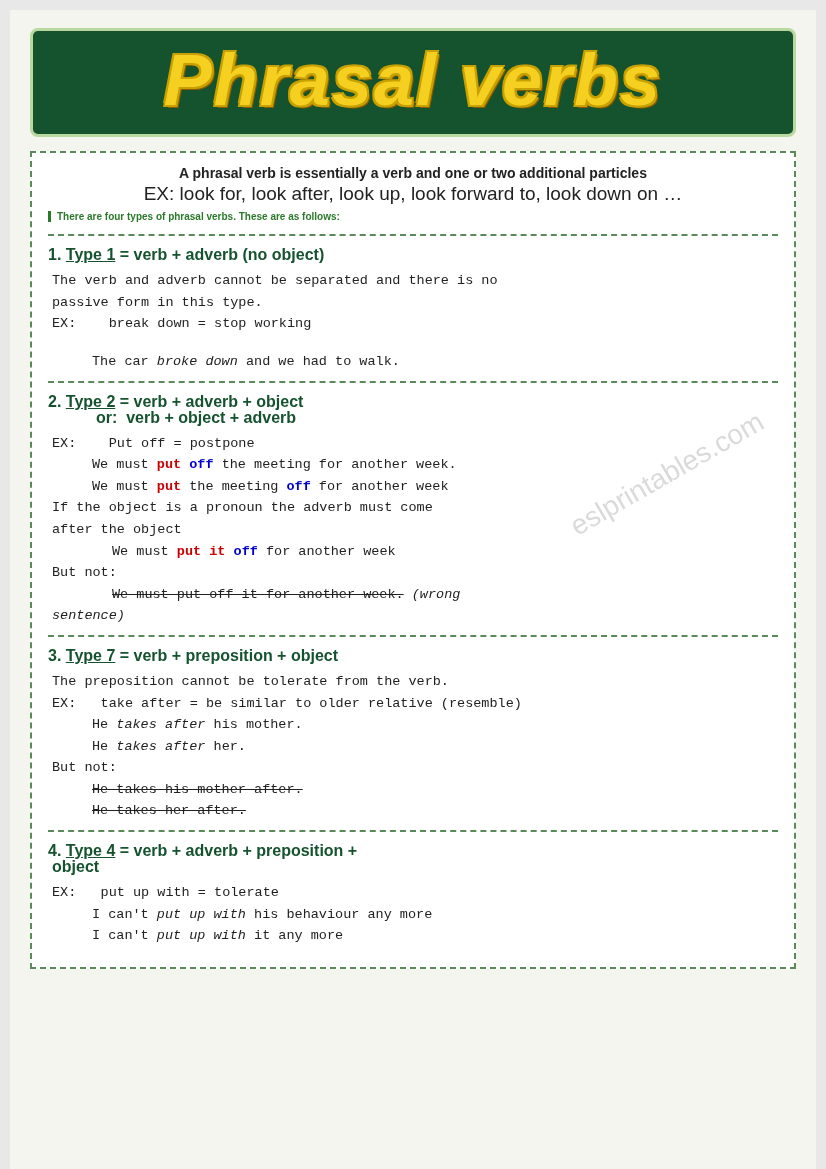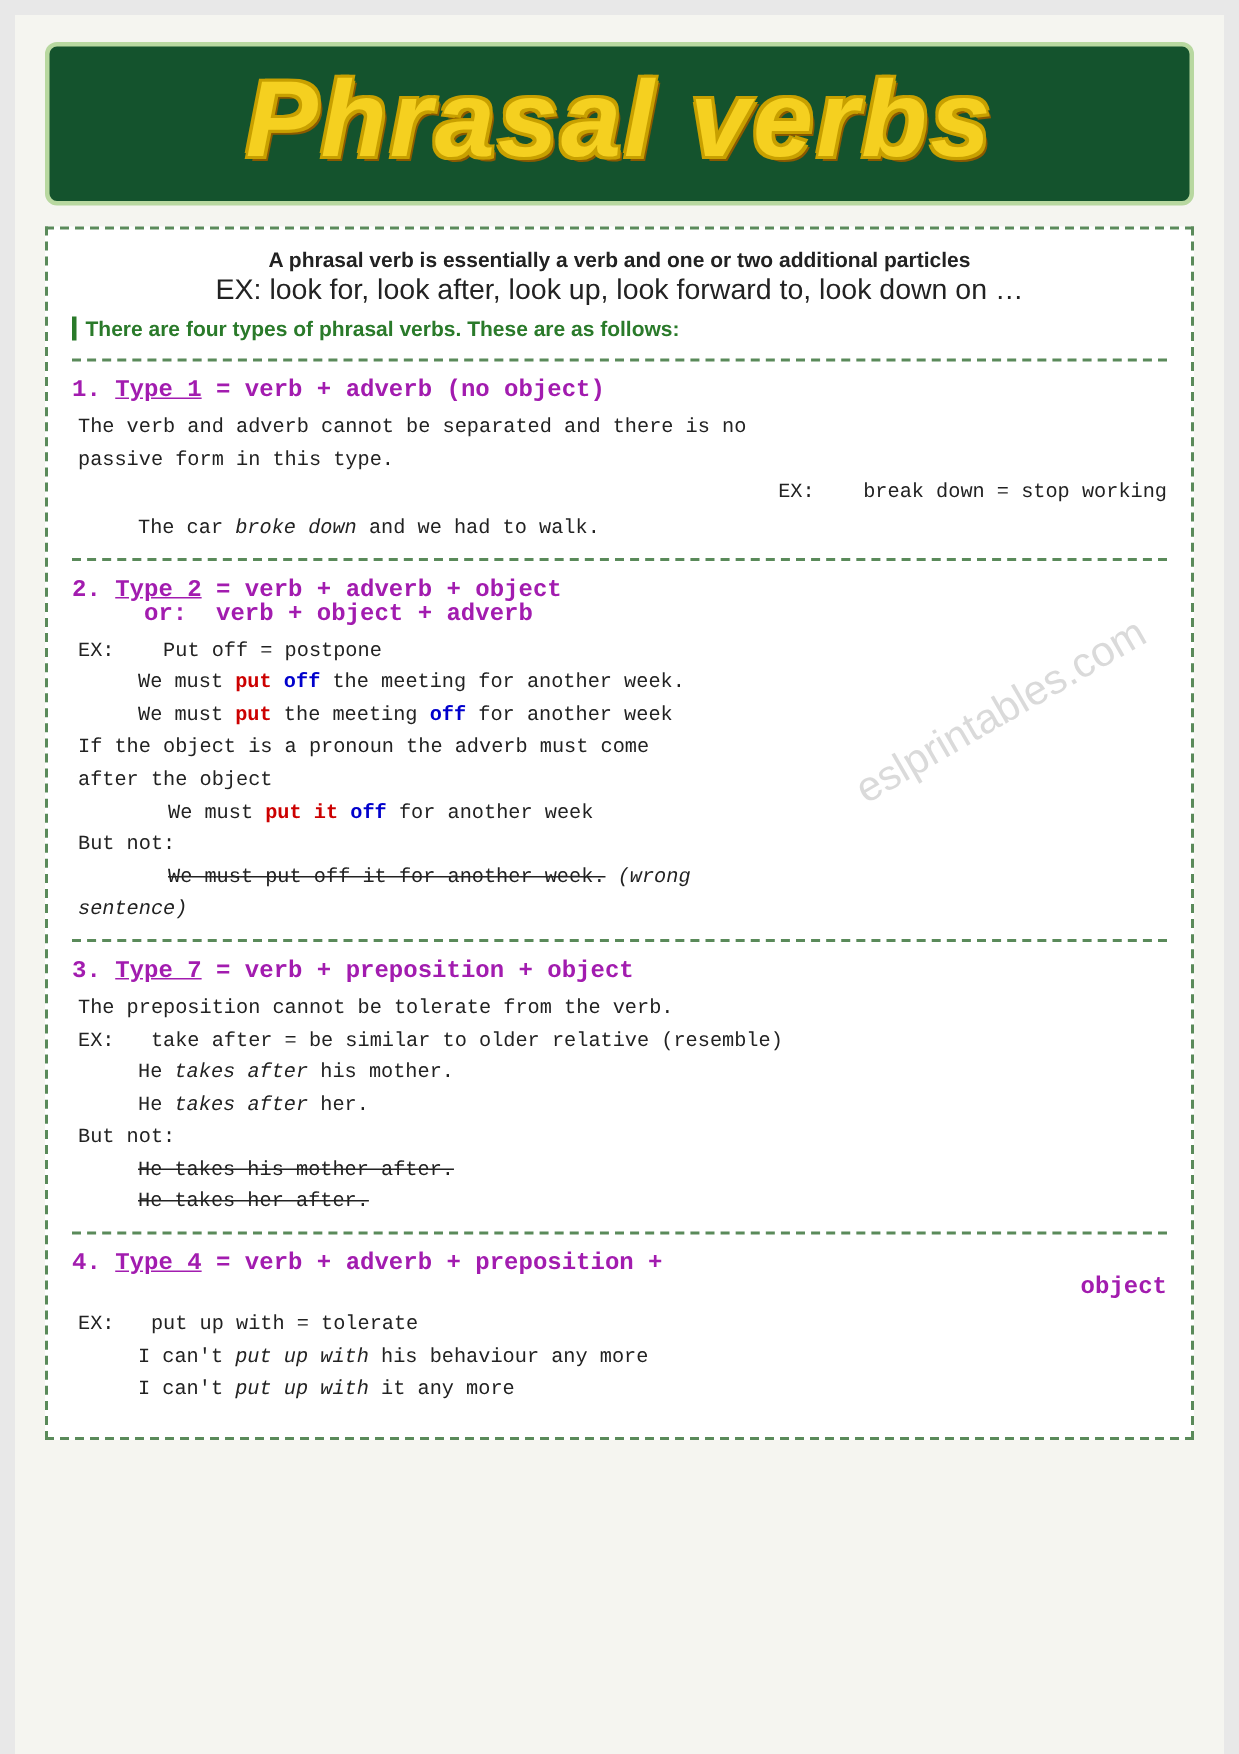--- a/index.html
+++ b/index.html
@@ -68,39 +68,39 @@
       font-family: Arial, sans-serif;
       font-size: 19px;
       color: #222;
       text-align: center;
       margin-bottom: 6px;
     }
 
     .intro-types {
       font-family: Arial, sans-serif;
       font-weight: bold;
-      font-size: 14px;
+      font-size: 10px;
       color: #2a7a2a;
       border-left: 3px solid #2a7a2a;
       padding-left: 6px;
       margin-bottom: 12px;
     }
 
     
     .section {
       border-top: 2px dashed #5a8a5a;
       padding-top: 10px;
       margin-bottom: 0;
     }
 
     .section-title {
-      font-family: Liberation Mono, monospace;
+      font-family: Liberation Sans, sans-serif;
       font-size: 16px;
       font-weight: bold;
-      color: #a21caf;
+      color: #14532d;
       margin-bottom: 6px;
     }
 
     .section-title .type-label {
       text-decoration: underline;
     }
 
     .section-body {
       font-family: 'Courier New', Courier, monospace;
       font-size: 13.5px;
@@ -128,21 +128,21 @@
       transform: rotate(-30deg);
       pointer-events: none;
       white-space: nowrap;
       line-height: 1.4;
       text-align: center;
     }
 
     .section-gap {
       height: 8px;
     }
-    .mb2 { margin-bottom: 2px; text-align: right; }
+    .mb2 { margin-bottom: 16px; }
   </style>
 </head>
 <body>
 
 <div class="page">
 
   <div class="watermark">
     eslprintables.com
   </div>
 
@@ -205,21 +205,21 @@
         <div class="indent1"><span class="strikethrough">He takes his mother after.</span></div>
         <div class="indent1"><span class="strikethrough">He takes her after.</span></div>
       </div>
       <div class="section-gap"></div>
     </div>
 
     <div class="section">
       <div class="section-title">
         <span>4.&nbsp;</span><span class="type-label">Type 4</span><span>&nbsp;= verb + adverb + preposition +</span>
       </div>
-      <div class="section-title" style="margin-top:-8px; padding-left:4px;text-align:right;">
+      <div class="section-title" style="margin-top:-8px; padding-left:4px;">
         <span>object</span>
       </div>
       <div class="section-body">
         <div>EX:&nbsp;&nbsp; put up with = tolerate</div>
         <div class="indent1">I can't <span class="italic">put up with</span> his behaviour any more</div>
         <div class="indent1">I can't <span class="italic">put up with</span> it any more</div>
       </div>
       <div class="section-gap"></div>
     </div>
 

